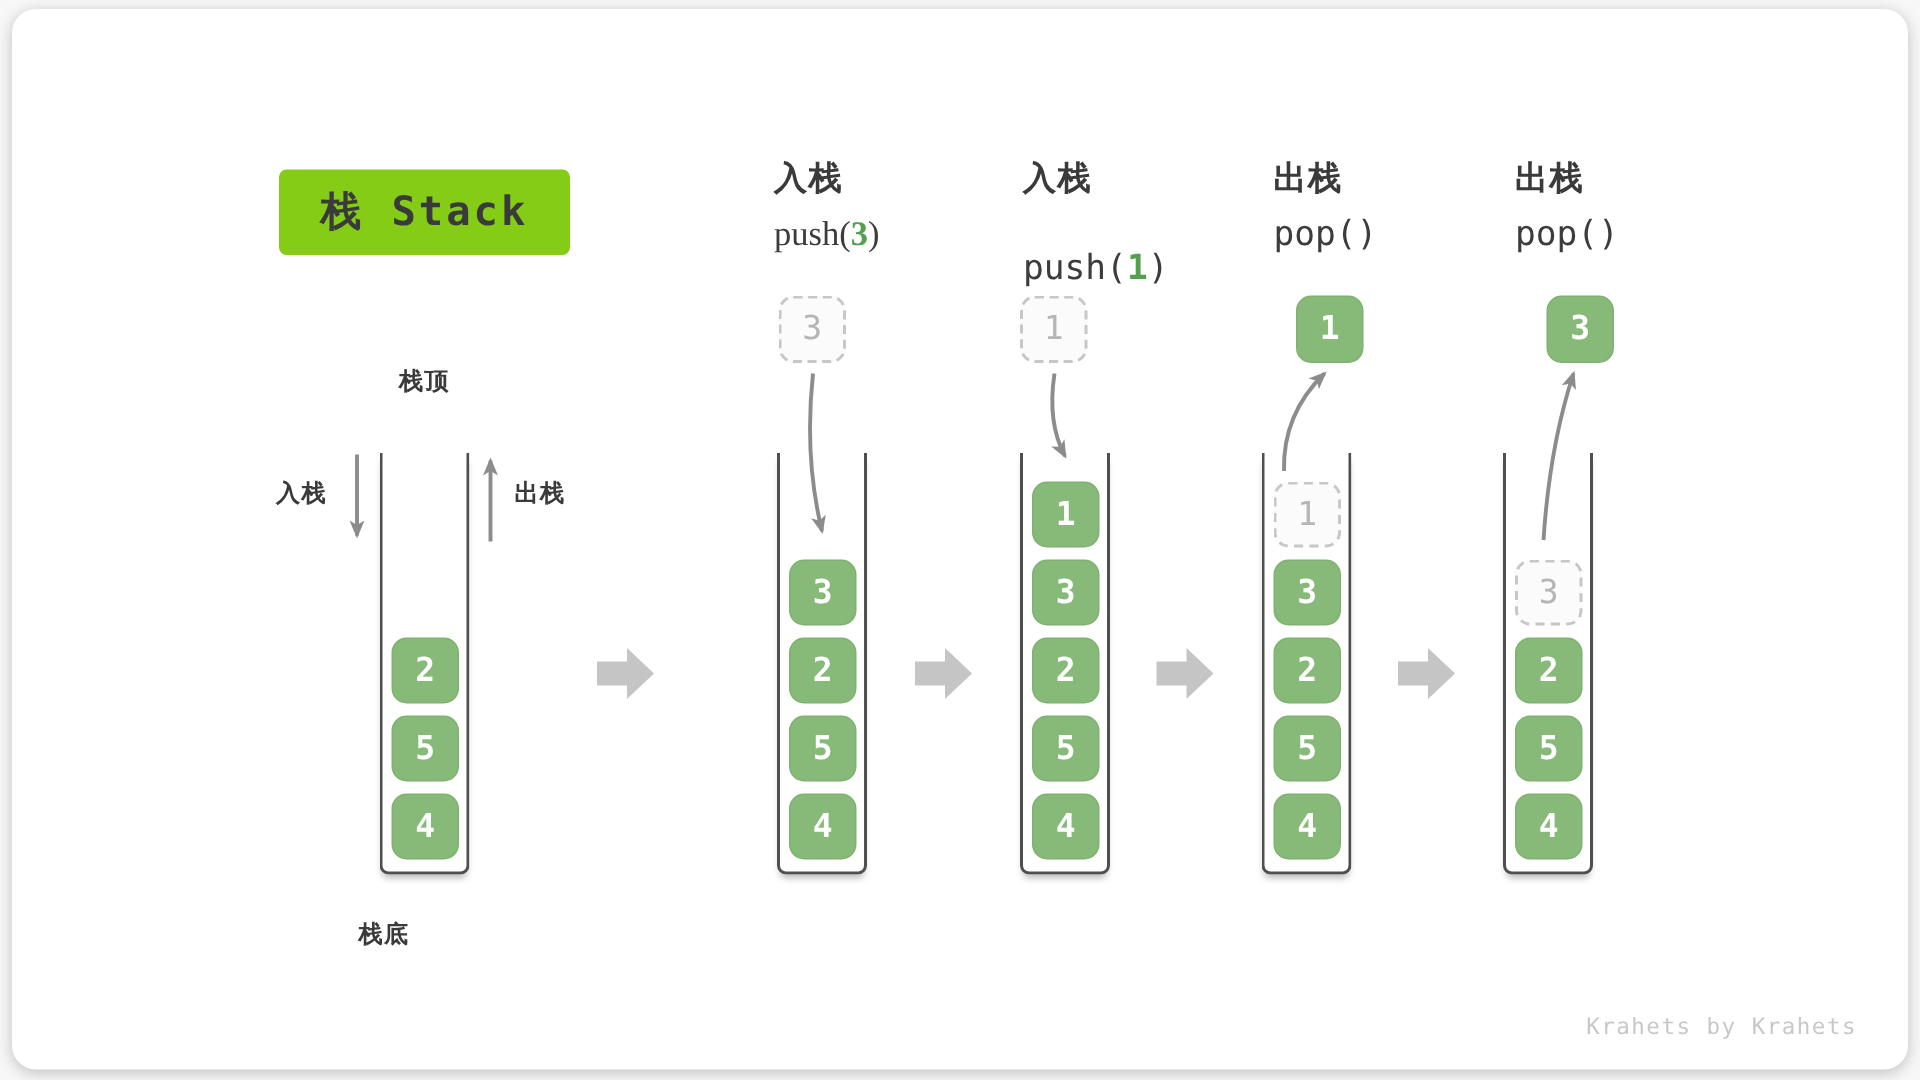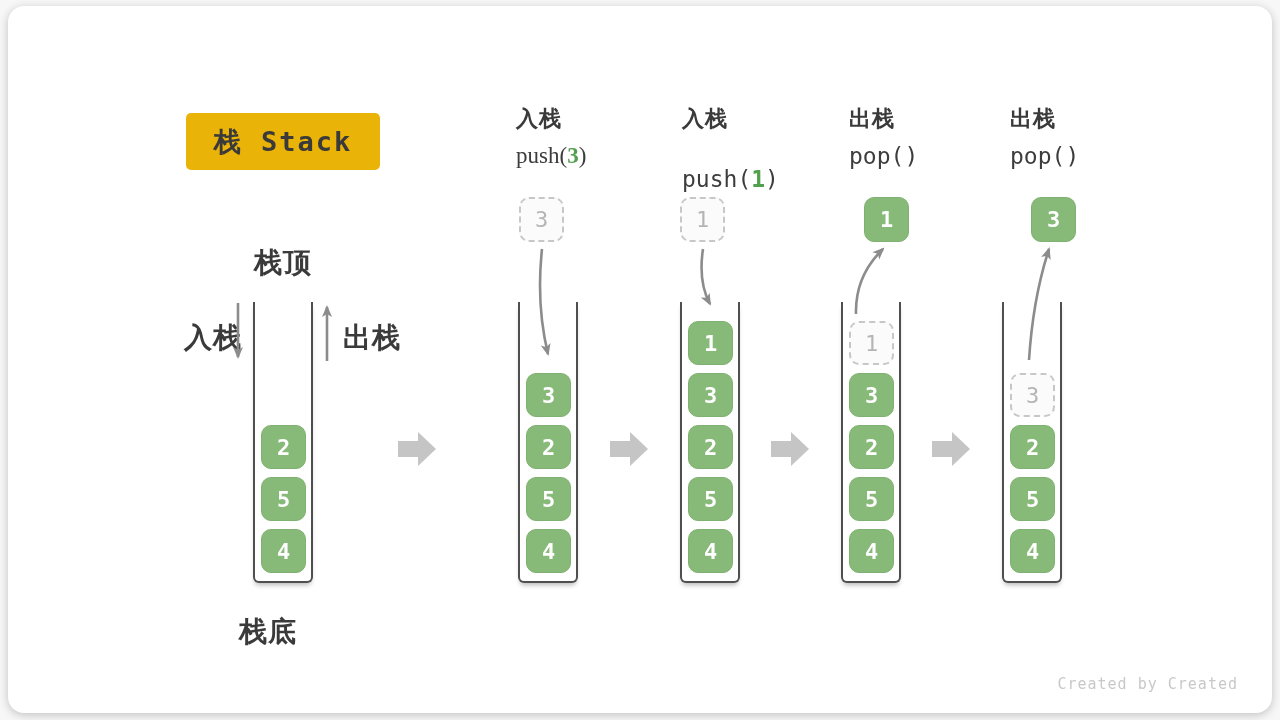--- a/index.html
+++ b/index.html
@@ -1,24 +1,24 @@
 <!DOCTYPE html>
 <html><head>
 <meta charset="utf-8">
 <style>
   html,body{margin:0;padding:0;width:1280px;height:720px;background:#f7f7f7;overflow:hidden;
     font-family:"Liberation Sans","DejaVu Sans",sans-serif;}
   #card{position:absolute;left:8px;top:6px;width:1264px;height:707px;background:#ffffff;
     border-radius:16px;box-shadow:0 2px 10px rgba(0,0,0,0.22);}
   #stage{position:absolute;left:0;top:0;width:1280px;height:720px;}
   .abs{position:absolute;}
-  #title-box{left:186px;top:113px;width:194px;height:57px;background:#eab308;border-radius:5px;
+  #title-box{left:186px;top:113px;width:194px;height:57px;background:#84cc16;border-radius:5px;
     color:#3a3a3a;font-size:27px;font-weight:700;text-align:center;line-height:57px;
     font-family:"DejaVu Sans Mono","Liberation Sans",sans-serif;letter-spacing:2px;}
-  .cn-label{color:#3a3a3a;font-size:28px;font-weight:700;letter-spacing:1px;}
+  .cn-label{color:#3a3a3a;font-size:16px;font-weight:700;letter-spacing:1px;}
   #stack-top-label{left:239px;top:244px;width:88px;text-align:center;}
   #stack-bottom-label{left:239px;top:613px;width:88px;text-align:left;}
   #push-label{left:184px;top:319px;}
   #pop-label{left:343px;top:319px;}
   .op-label{color:#3a3a3a;}
   .op-line1{font-size:22px;font-weight:700;letter-spacing:1px;}
   .op-line2{margin-top:9px;font-size:23px;color:#3c3c3c;
     font-family:"DejaVu Sans Mono","Liberation Mono",monospace;}
   .op-arg{font-weight:700;}
   .container{border-left:2px solid #4f4f4f;border-right:2px solid #4f4f4f;
@@ -112,14 +112,14 @@
         <path d="M 703 249 Q 698 282 710 304" stroke="#8c8c8c" stroke-width="2.6" fill="none" marker-end="url(#ah)"></path>
         <path d="M 856 314 Q 855 276 883 249" stroke="#8c8c8c" stroke-width="2.6" fill="none" marker-end="url(#ah)"></path>
         <path d="M 1029 360 Q 1033 298 1049 249" stroke="#8c8c8c" stroke-width="2.6" fill="none" marker-end="url(#ah)"></path>
         <polygon fill="#c5c5c5" points="398,441 418,441 418,432 436,449 418,466 418,457 398,457"></polygon>
         <polygon fill="#c5c5c5" points="610,441 630,441 630,432 648,449 630,466 630,457 610,457"></polygon>
         <polygon fill="#c5c5c5" points="771,441 791,441 791,432 809,449 791,466 791,457 771,457"></polygon>
         <polygon fill="#c5c5c5" points="932,441 952,441 952,432 970,449 952,466 952,457 932,457"></polygon>
       </svg>
     </div>
 
-  <div id="watermark" class="abs">Created by Created</div>
+  <div id="watermark" class="abs">Krahets by Krahets</div>
 </div>
 
 </body></html>

